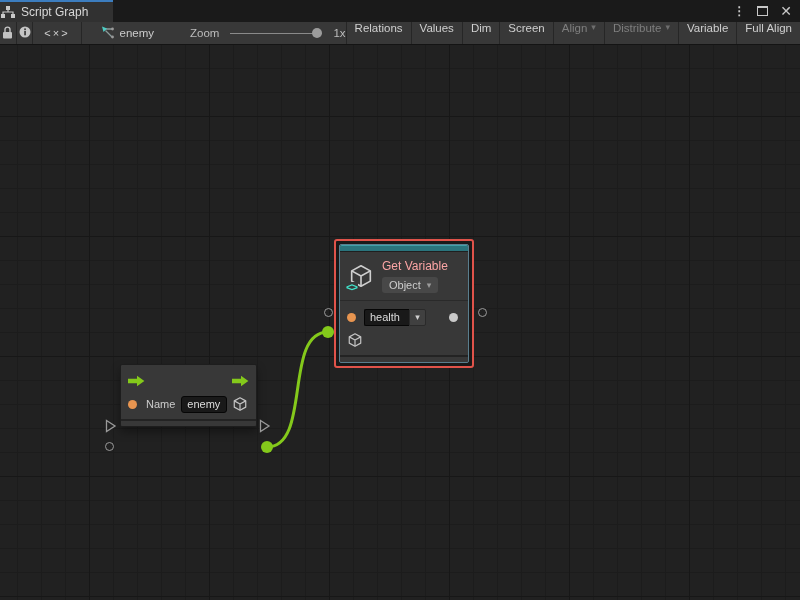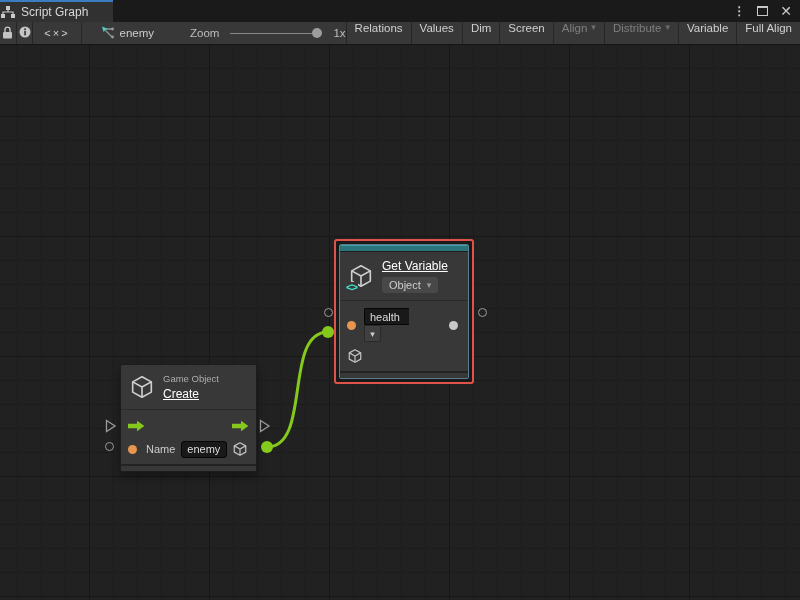--- a/index.html
+++ b/index.html
@@ -60,39 +60,39 @@
   .node-wrap { position:absolute; }
   .node-sel { position:absolute; border:2px solid #e0534a; border-radius:3px;
               padding:3px; background:#191919; }
   .node-sel .node { border:1px solid #5a7e8e; box-shadow:none; }
 
   .n-header { display:flex; align-items:center; gap:8px; padding:7px 8px;
               border-bottom:1px solid #2a2a2a; min-height:45px; }
   .cube-wrap { position:relative; display:flex; flex:0 0 auto; }
   .badge { position:absolute; left:-3px; bottom:-3px; color:#40e6cc; font-weight:bold;
            font-size:11px; letter-spacing:-1px; background:#383838; padding:0 1px; line-height:10px; }
-  .n-title { font-size:12px; color:#ffffff; line-height:14px;text-decoration:underline; }
+  .n-title { font-size:12px; color:#fca5a5; line-height:14px; }
   .n-super { font-size:9.5px; color:#adadad; line-height:12px; margin-bottom:2px; }
   .dropdown { display:inline-flex; align-items:center; gap:6px; background:#484848;
               border-radius:3px; padding:2px 7px; margin-top:4px; font-size:11px; color:#cccccc; }
   .dropdown .caret { font-size:9px; color:#9a9a9a; }
 
   .n-body { padding:7px 7px 6px; }
   .p-row { display:flex; align-items:center; min-height:18px; }
   .p-row + .p-row { margin-top:5px;justify-content:space-between; }
   .dot { width:9px; height:9px; border-radius:50%; flex:0 0 auto; }
   .dot.orange { background:#e89550; }
   .dot.white  { background:#c9c9c9; }
   .port-label { font-size:11px; color:#cccccc; margin-left:9px; }
 
   .nfield { background:#191919; border:1px solid #060606; color:#dddddd;
             font-family:"Liberation Sans", sans-serif; font-size:11px;
             height:17px; padding:0 5px; outline:none; }
   .nfield.rounded { border-radius:3px; }
-  .field-group { display:inline-flex; margin-left:8px;flex-direction:column; }
+  .field-group { display:inline-flex; margin-left:8px; }
   .field-group .nfield { border-radius:2px 0 0 2px; border-right:none; }
   .field-caret { width:17px; height:17px; background:#404040; border:1px solid #2a2a2a;
                  border-radius:0 2px 2px 0; display:flex; align-items:center;
                  justify-content:center; }
   .field-caret .caret { font-size:9px; color:#d0d0d0; }
 
   .n-footer { height:7px; border-top:2px solid #232323; background:#383838;
               border-radius:0 0 2px 2px; }
   .gv-strip { height:7px; background:#2a747c; border-top:1px solid #3fa0a8;
               border-bottom:1px solid #1f1f1f; border-radius:2px 2px 0 0; }
@@ -245,32 +245,20 @@
           </div>
         </div>
         <div class="n-footer"></div>
       </div>
       <span class="ring" style="left:-12px; top:67px;"></span>
       <span class="ring" style="left:142px; top:67px;"></span>
     </div>
 
     <div class="node-wrap" style="left:120px; top:319px; width:137px;">
       <div class="node">
-        <div class="n-header">
-          <span class="cube-wrap">
-            <svg width="26" height="26" viewBox="0 0 24 24" fill="none" stroke="#cfcfcf" stroke-width="1.5" stroke-linejoin="round">
-              <path d="M12 2.6 L20.6 7.3 V16.7 L12 21.4 L3.4 16.7 V7.3 Z"></path>
-              <path d="M3.4 7.3 L12 12 L20.6 7.3 M12 12 V21.4"></path>
-            </svg>
-          </span>
-          <div>
-            <div class="n-super">Game Object</div>
-            <div class="n-title">Create</div>
-          </div>
-        </div>
         <div class="n-body">
           <div class="p-row">
             <span style="display:flex;">
               <svg width="17" height="12" viewBox="0 0 17 12">
                   <path d="M0 3.8 H9 V0.8 L16.4 6 L9 11.2 V8.2 H0 Z" fill="#84c91b"></path>
                 </svg>
             </span>
             <span class="flow-spacer"></span>
             <span style="display:flex;">
               <svg width="17" height="12" viewBox="0 0 17 12">

